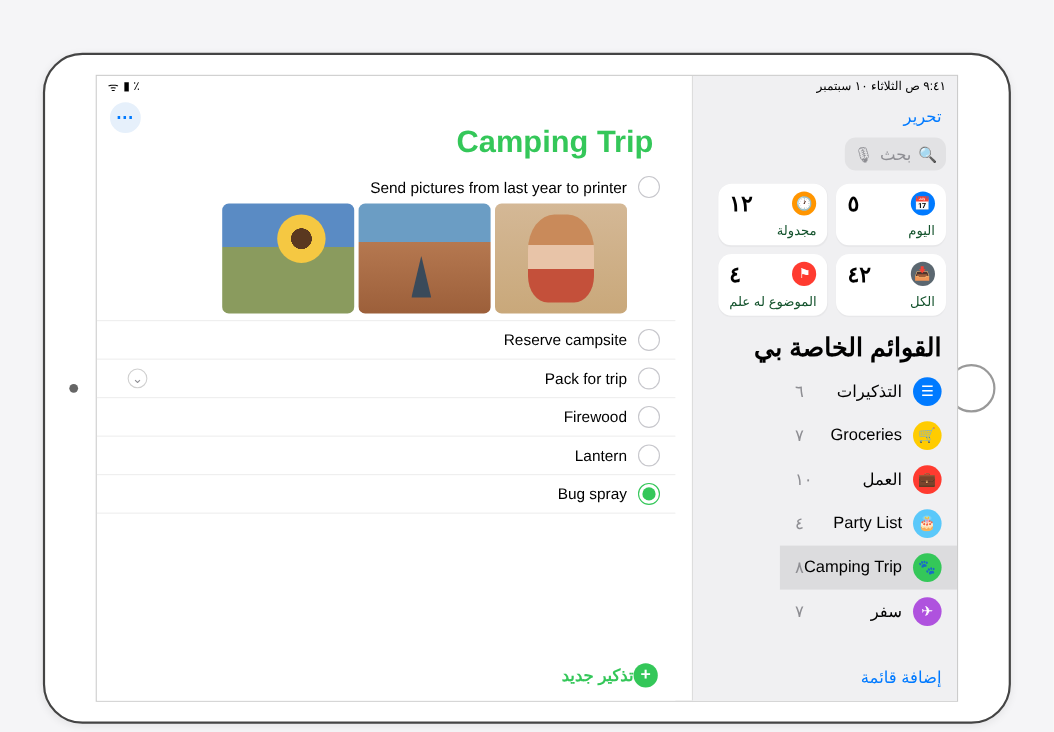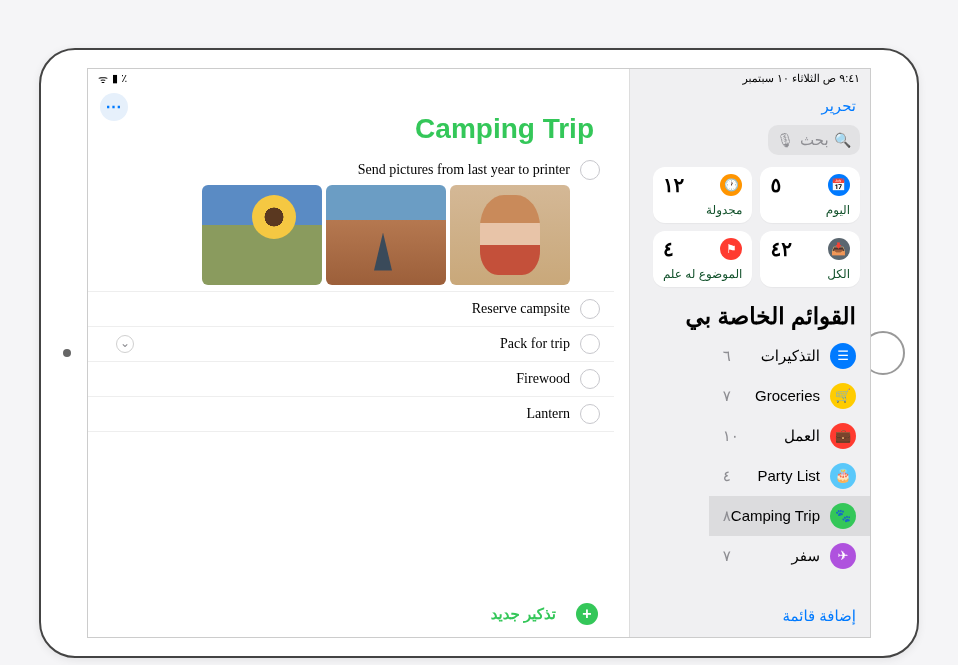--- a/index.html
+++ b/index.html
@@ -242,21 +242,20 @@
     .content-title {
       font-size: 28px;
       font-weight: 700;
       color: #34c759;
       text-align: right;
       padding: 24px 20px 8px;
     }
     .reminders {
       display:flex;
       flex-direction: column;
-      font-family: Liberation Serif, serif;
     }
     .reminder-row {
       display:flex;
       align-items:center;
       justify-content: flex-end;
       gap: 10px;
       padding: 7px 14px 7px 30px;
       border-bottom: 1px solid #eee;
       font-size: 14px;
       min-height: 30px;
@@ -346,21 +345,21 @@
       background:#3a4a5a;
       clip-path: polygon(50% 0, 20% 100%, 80% 100%);
     }
     
     .content-footer {
       margin-top:auto;
       padding: 12px 16px;
       display:flex;
       justify-content:flex-end;
       align-items:center;
-      gap:20px;
+      gap:0;
       color:#34c759;
       font-size:15px;
       font-weight:600;
     }
     .plus-circle {
       width:22px;
       height:22px;
       border-radius:50%;
       background:#34c759;
       color:#fff;
@@ -517,20 +516,25 @@
             <div class="reminder-row">
 
     <span class="reminder-text">Firewood</span>
     <div class="circle "></div>
   </div>
             <div class="reminder-row">
 
     <span class="reminder-text">Lantern</span>
     <div class="circle "></div>
   </div>
+            <div class="reminder-row">
+
+    <span class="reminder-text">Bug spray</span>
+    <div class="circle done"></div>
+  </div>
           </div>
 
         <div class="content-footer">
           <span>تذكير جديد</span>
           <div class="plus-circle">+</div>
         </div>
       </div>
 
     </div>
   </div>

